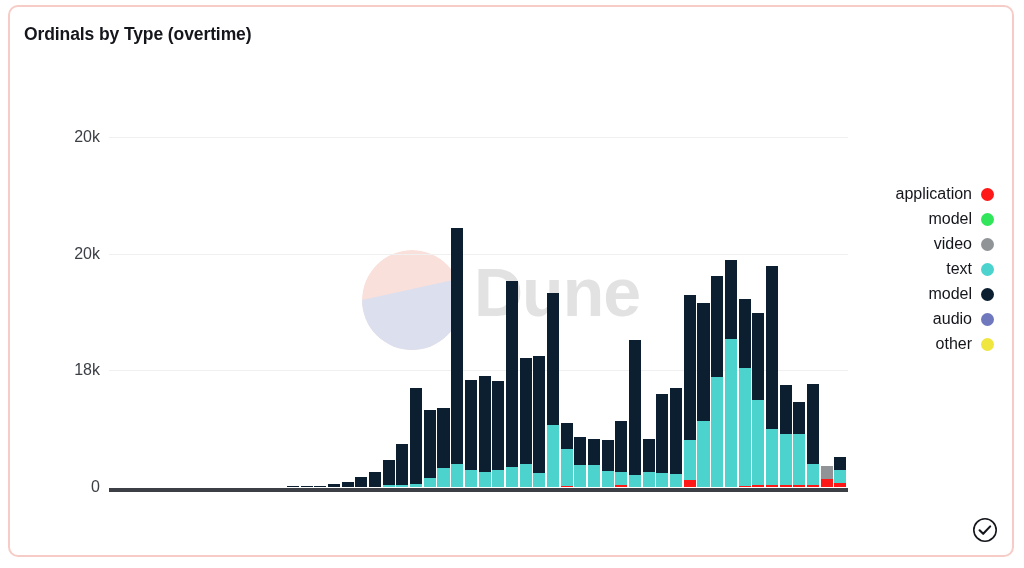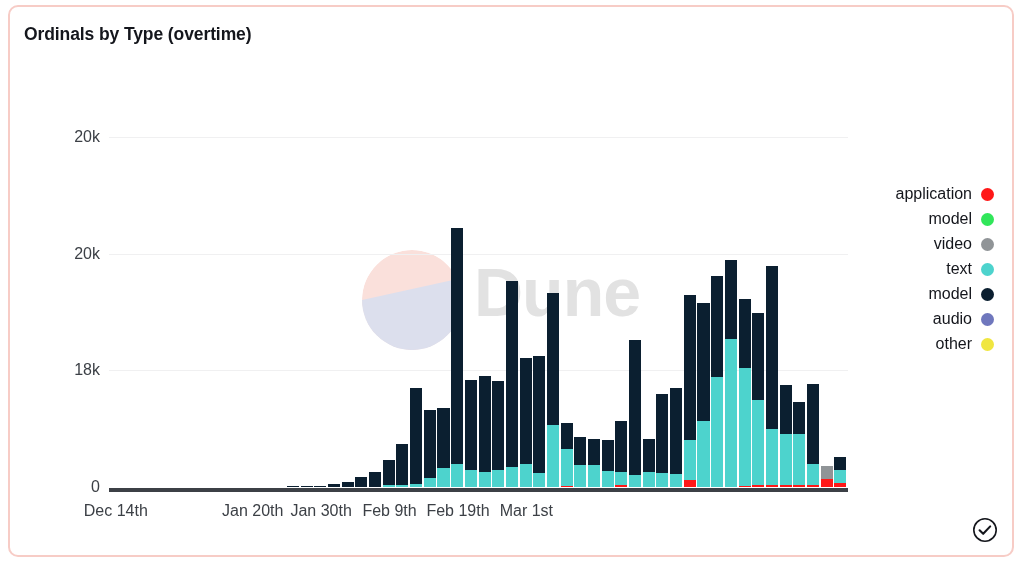--- a/index.html
+++ b/index.html
@@ -407,28 +407,20 @@
         </div>
         <div class="bar" title="Mar 9th" style="left: 725.315px; width: 12.0852px;">
           <div class="seg" style="height: 4.43333px; background: rgb(255, 24, 24);"></div>
           <div class="seg" style="height: 12.8333px; background: rgb(77, 211, 205);"></div>
           <div class="seg" style="height: 12.8333px; background: rgb(11, 31, 48);"></div>
         </div>
       </div>
     <div id="xaxis-line"></div>
   </div>
 
-  <div id="xlabels">
-      <div class="xtick" style="left: 6.84259px;">Dec 14th</div>
-      <div class="xtick" style="left: 143.694px;">Jan 20th</div>
-      <div class="xtick" style="left: 212.12px;">Jan 30th</div>
-      <div class="xtick" style="left: 280.546px;">Feb 9th</div>
-      <div class="xtick" style="left: 348.972px;">Feb 19th</div>
-      <div class="xtick" style="left: 417.398px;">Mar 1st</div>
-    </div>
 
   <div id="legend">
       <div class="legend-row">
         <span class="legend-label">application</span>
         <span class="legend-dot" style="background: rgb(255, 24, 24);"></span>
       </div>
       <div class="legend-row">
         <span class="legend-label">model</span>
         <span class="legend-dot" style="background: rgb(49, 230, 90);"></span>
       </div>

